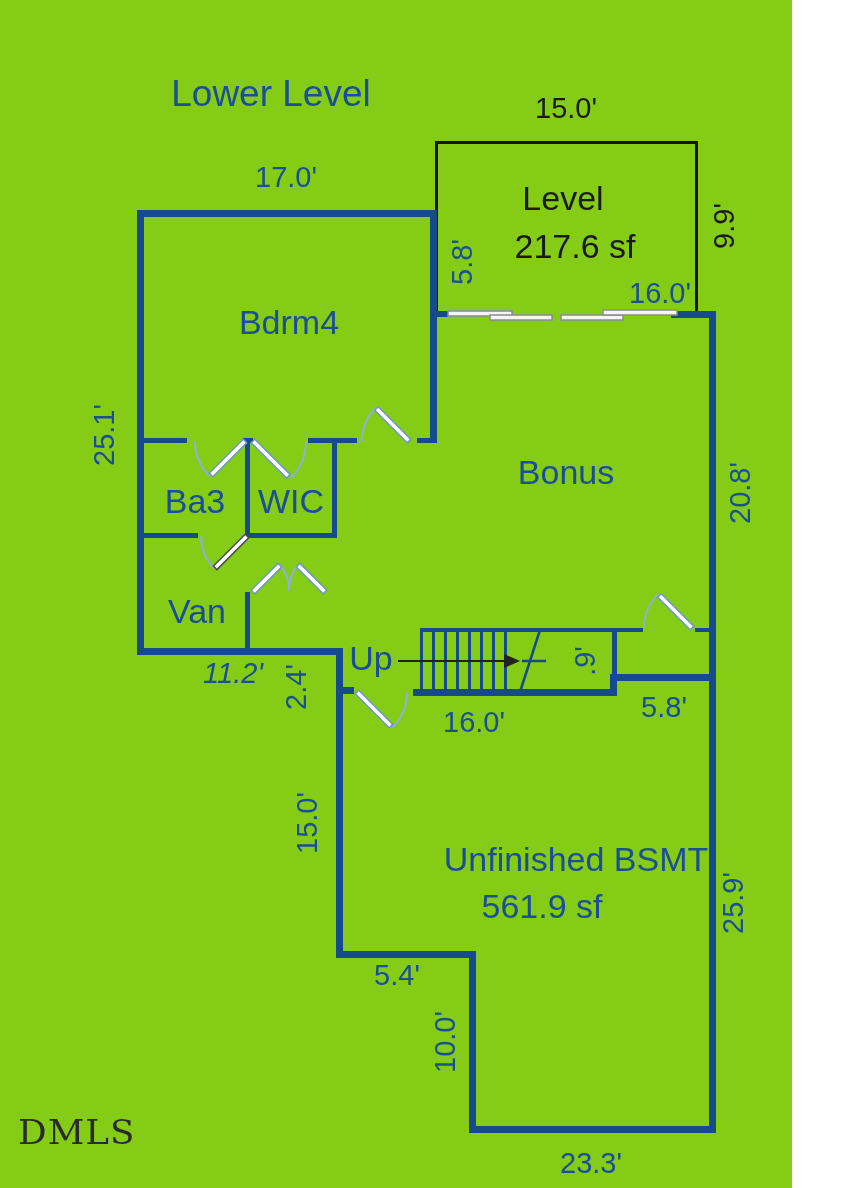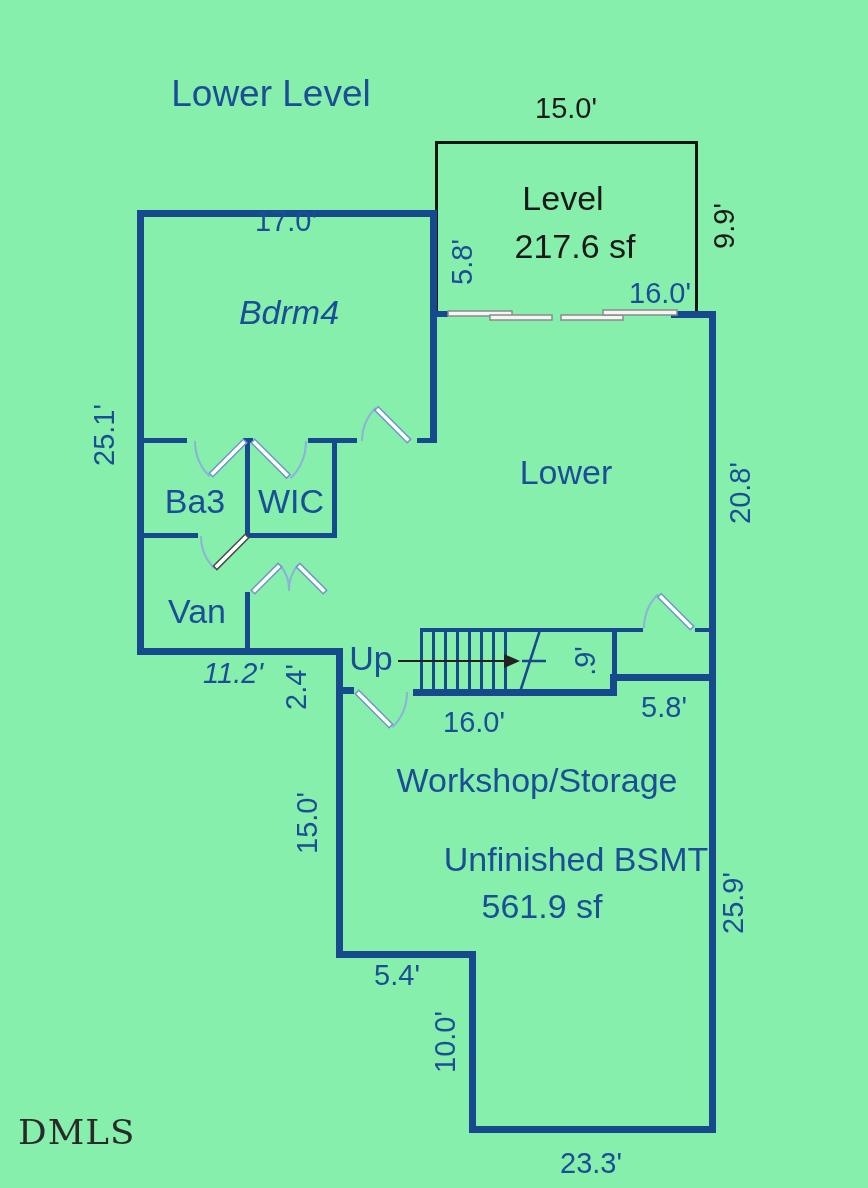--- a/index.html
+++ b/index.html
@@ -1,16 +1,16 @@
 <!DOCTYPE html>
 <html><head>
 <meta charset="utf-8">
 <style>
   html,body{margin:0;padding:0;background:#ffffff;}
-  #canvas{position:relative;width:868px;height:1188px;background:#86efac;overflow:hidden;
+  #canvas{position:relative;width:792px;height:1188px;background:#84cc16;overflow:hidden;
           font-family:"Liberation Sans", sans-serif;}
   .w  {position:absolute;background:#174a8c;}   
   .wi {position:absolute;background:#174a8c;}   
   .tr {position:absolute;background:#174a8c;width:3px;height:57px;top:632px;}
   .deck-outline{position:absolute;left:435px;top:141px;width:263px;height:172px;
       border:3px solid #151515;border-bottom:none;box-sizing:border-box;}
   .lbl{position:absolute;transform:translate(-50%,-50%);white-space:nowrap;
        color:#1b4e97;font-size:29px;line-height:1;}
   .lbl.room{font-size:34px;}
   .lbl.title{font-size:37px;}
@@ -98,33 +98,32 @@
     <polygon points="504,654 520,661 504,668" fill="#222222"></polygon>
 
     <rect x="448" y="311" width="64" height="5" fill="#f5f5f5" stroke="#8a8a8a" stroke-width="1.5"></rect>
     <rect x="490" y="315" width="62" height="5" fill="#f5f5f5" stroke="#8a8a8a" stroke-width="1.5"></rect>
     <rect x="561" y="315" width="62" height="5" fill="#f5f5f5" stroke="#8a8a8a" stroke-width="1.5"></rect>
     <rect x="603" y="310" width="74" height="5" fill="#f5f5f5" stroke="#8a8a8a" stroke-width="1.5"></rect>
   </svg>
 
   <div class="lbl title" style="left:271px;top:93px;">Lower Level</div>
 
-  <div class="lbl room" style="left:289px;top:312px;font-style:italic;">Bdrm4</div>
+  <div class="lbl room" style="left:289px;top:322px;">Bdrm4</div>
   <div class="lbl room black" style="left:563px;top:198px;">Level</div>
   <div class="lbl room black" style="left:575px;top:246px;">217.6 sf</div>
-  <div class="lbl room" style="left:566px;top:472px;">Lower</div>
+  <div class="lbl room" style="left:566px;top:472px;">Bonus</div>
   <div class="lbl room" style="left:195px;top:501px;">Ba3</div>
   <div class="lbl room" style="left:291px;top:501px;">WIC</div>
   <div class="lbl room" style="left:197px;top:611px;">Van</div>
   <div class="lbl room" style="left:371px;top:658px;">Up</div>
-  <div class="lbl room" style="left:537px;top:780px;">Workshop/Storage</div>
   <div class="lbl room" style="left:541px;top:859px;margin-left:35px;">Unfinished BSMT</div>
   <div class="lbl room" style="left:542px;top:906px;">561.9 sf</div>
 
-  <div class="lbl" style="left:286px;top:177px;margin-top:44px;">17.0'</div>
+  <div class="lbl" style="left:286px;top:177px;">17.0'</div>
   <div class="lbl black" style="left:566px;top:108px;">15.0'</div>
   <div class="lbl black vert" style="left:724px;top:226px;">9.9'</div>
   <div class="lbl vert" style="left:462px;top:262px;">5.8'</div>
   <div class="lbl" style="left:660px;top:293px;">16.0'</div>
   <div class="lbl vert" style="left:104px;top:435px;">25.1'</div>
   <div class="lbl vert" style="left:740px;top:493px;">20.8'</div>
   <div class="lbl" style="left:233px;top:673px;font-style:italic;">11.2'</div>
   <div class="lbl vert" style="left:296px;top:687px;">2.4'</div>
   <div class="lbl vert" style="left:585px;top:661px;">.9'</div>
   <div class="lbl" style="left:474px;top:722px;">16.0'</div>

